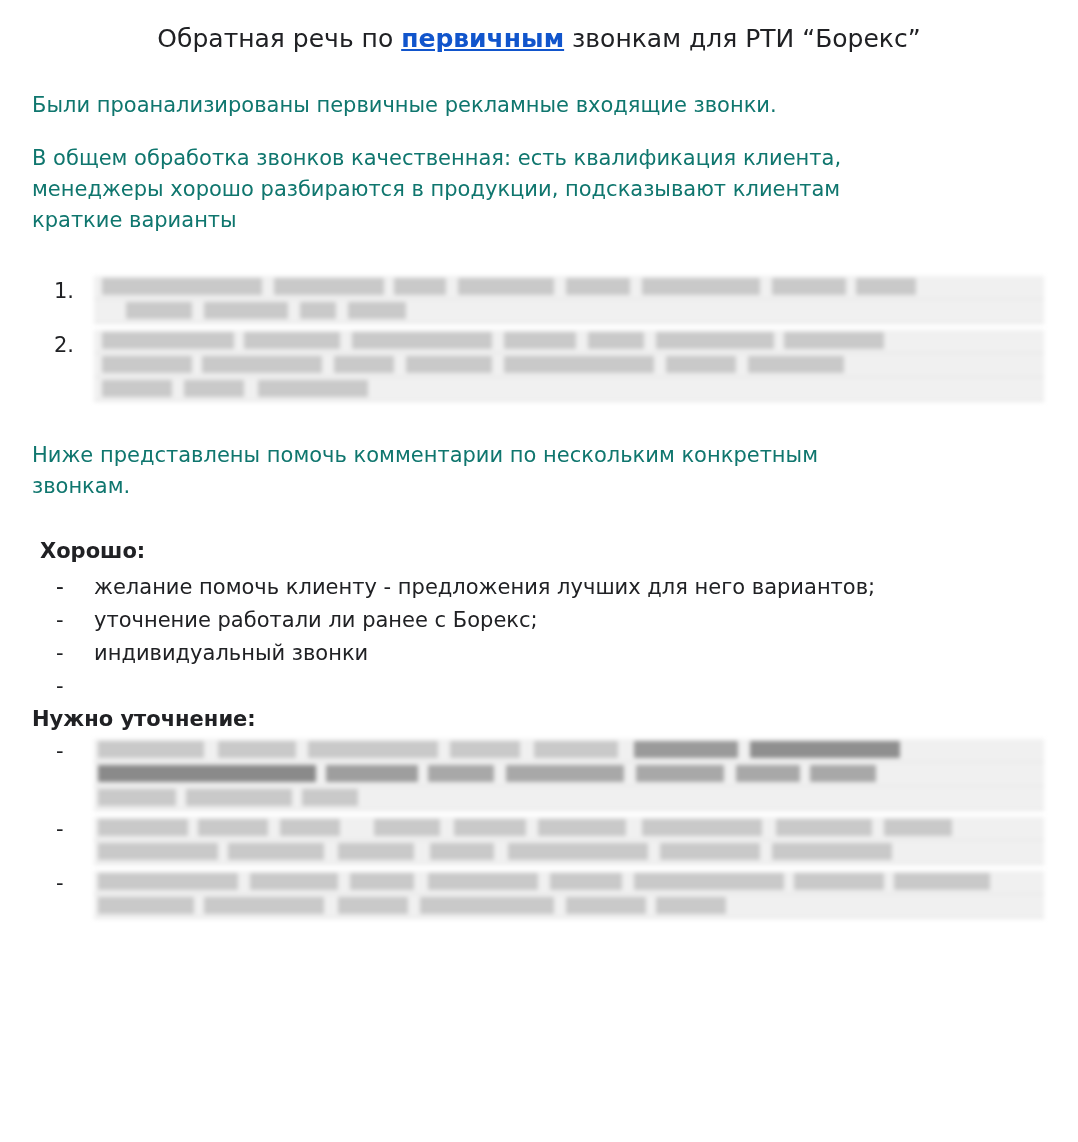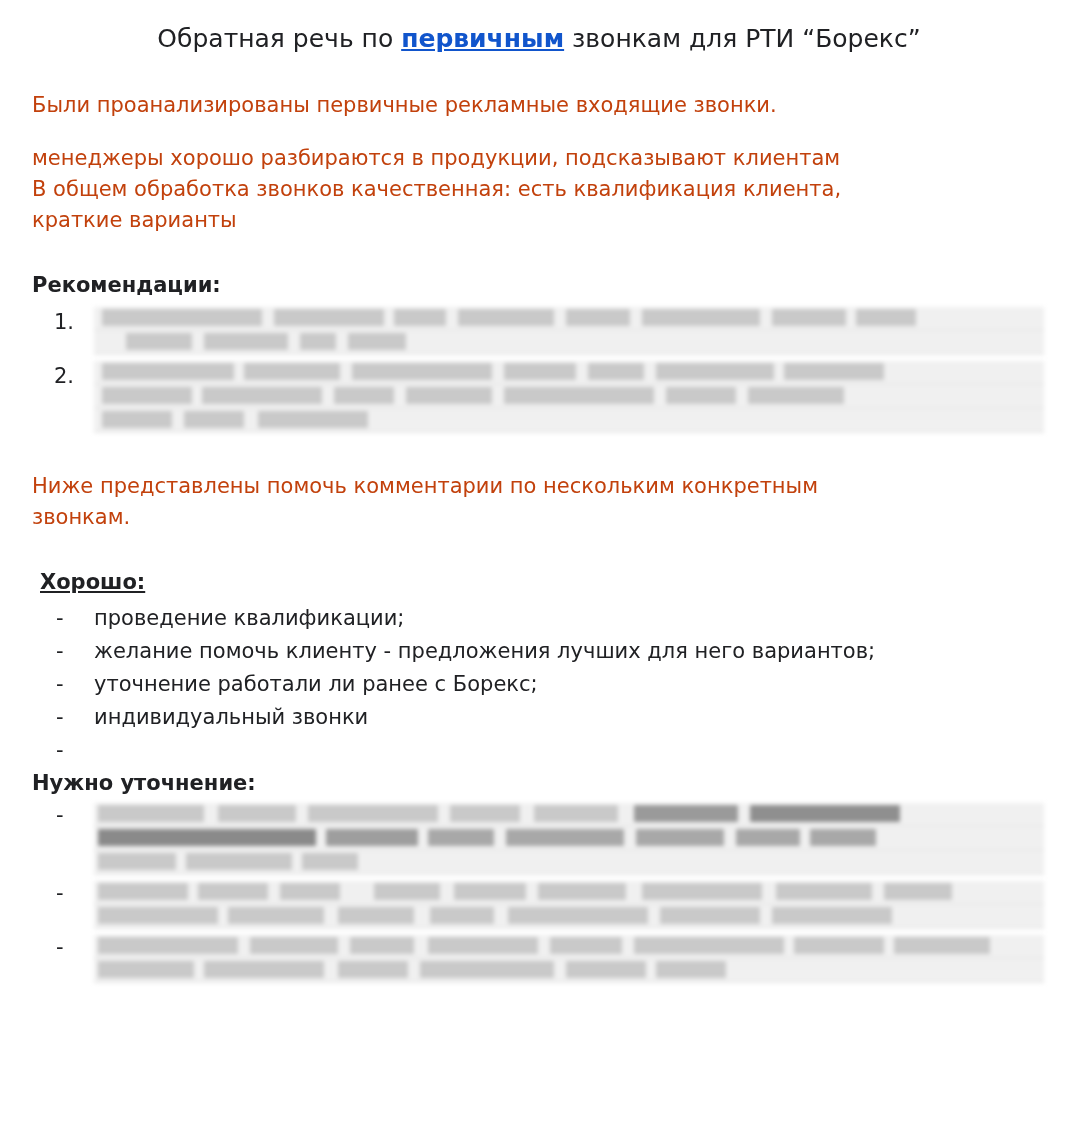--- a/index.html
+++ b/index.html
@@ -37,34 +37,33 @@
     cursor: pointer;
   }
   .body-block {
     margin: 0 34px 0 32px;
   }
   p.para {
     font-size: 21px;
     line-height: 31px;
     margin: 0;
     font-weight: 400;
-    color: #c2410c;
+    color: #0f766e;
   }
   .spacer-lg { height: 34px; }
   .spacer-md { height: 22px; }
   .heading {
     font-size: 21px;
     line-height: 31px;
     font-weight: 700;
     margin: 0;
     color: #202124;
   }
   .heading.indent {
     padding-left: 8px;
-    text-decoration: underline;
   }
   ol.num-list {
     margin: 6px 0 0 0;
     padding-left: 62px;
     list-style: none;
   }
   ol.num-list > li {
     position: relative;
     font-size: 21px;
     line-height: 31px;
@@ -131,27 +130,26 @@
   </h1>
 
   <div class="body-block">
 
     <div class="spacer-lg"></div>
 
     <p class="para">Были проанализированы первичные рекламные входящие звонки.</p>
 
     <div class="spacer-md"></div>
 
+    <p class="para">В общем обработка звонков качественная: есть квалификация клиента,</p>
     <p class="para">менеджеры хорошо разбираются в продукции, подсказывают клиентам</p>
-    <p class="para">В общем обработка звонков качественная: есть квалификация клиента,</p>
     <p class="para">краткие варианты</p>
 
     <div class="spacer-lg"></div>
 
-    <h2 class="heading">Рекомендации:</h2>
 
     <ol class="num-list">
       <li>
         <span class="marker">1.</span>
         <span class="rec-item-body" title="">
           <span class="redacted">
             <span class="redline">
               <span style="left:8px;width:160px;"></span>
               <span style="left:180px;width:110px;"></span>
               <span style="left:300px;width:52px;"></span>
@@ -208,21 +206,20 @@
     <p class="para">Ниже представлены помочь комментарии по нескольким конкретным</p>
     <p class="para">звонкам.</p>
 
     <div class="spacer-lg"></div>
 
     <h2 class="heading indent">Хорошо:</h2>
 
     <ul class="dash-list">
       <li>
         <span class="marker">-</span>
-        <span>проведение квалификации;</span>
       </li>
       <li>
         <span class="marker">-</span>
         <span>желание помочь клиенту - предложения лучших для него вариантов;</span>
       </li>
       <li>
         <span class="marker">-</span>
         <span>уточнение работали ли ранее с Борекс;</span>
       </li>
       <li>

